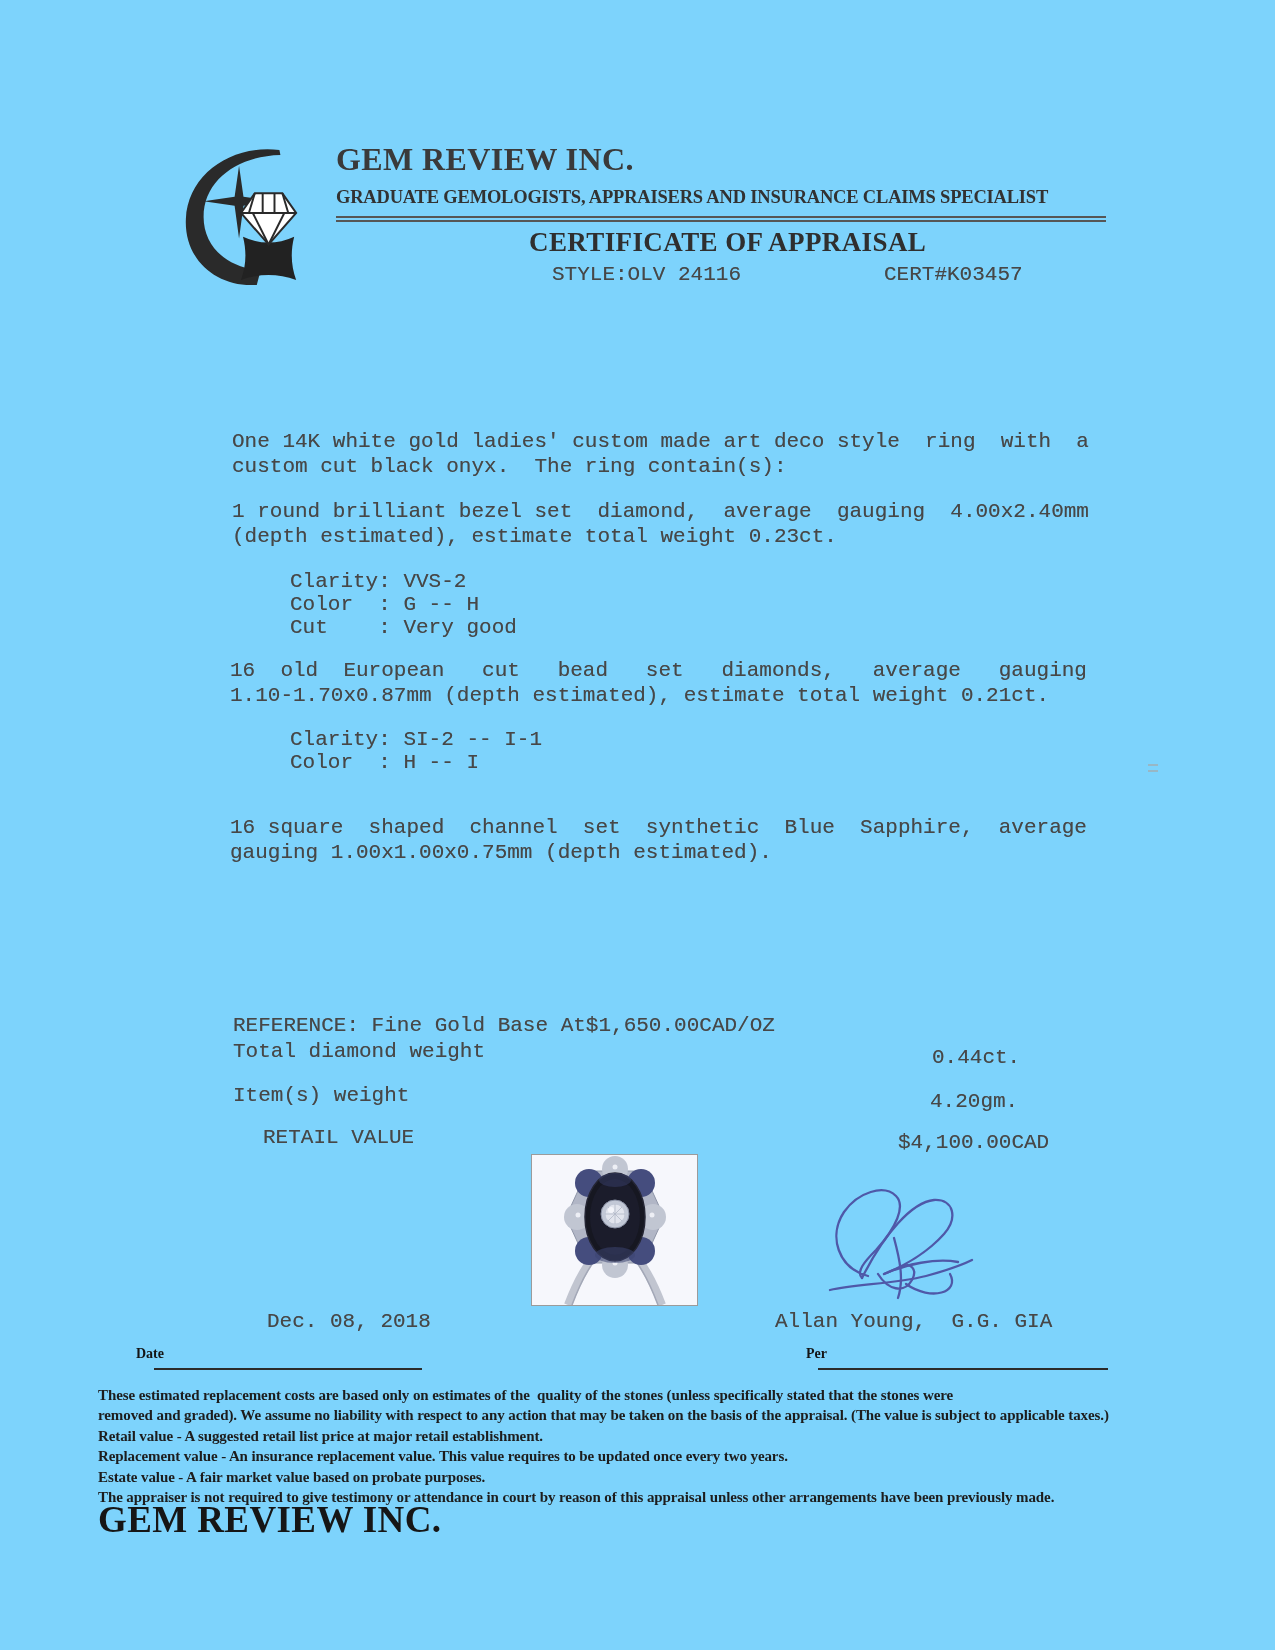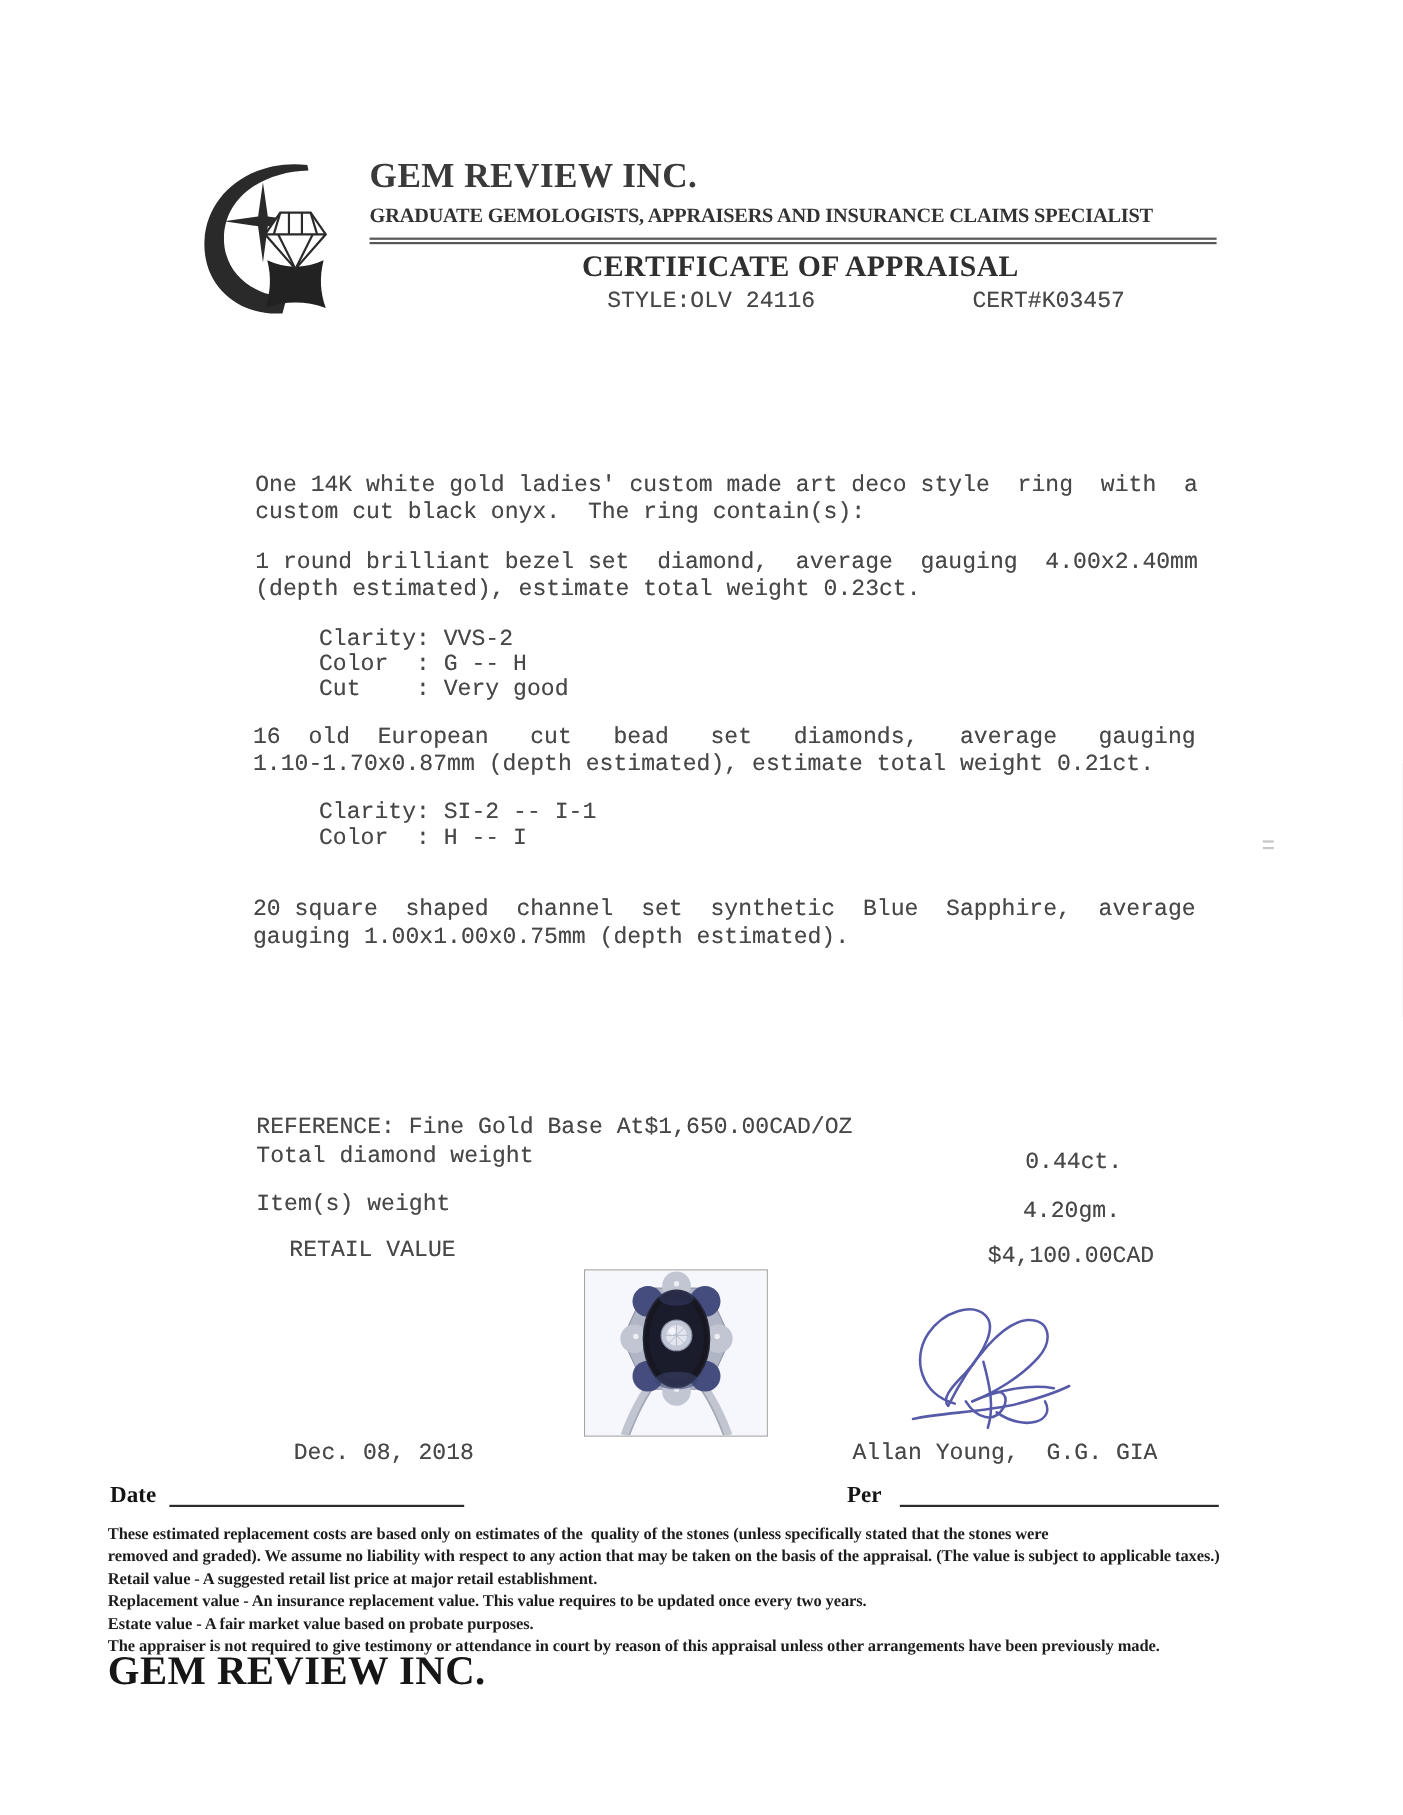--- a/index.html
+++ b/index.html
@@ -1,27 +1,27 @@
 <!DOCTYPE html>
 <html><head>
 <meta charset="utf-8">
 <style>
   html,body{margin:0;padding:0;background:#ededed;}
-  .page{position:relative;width:1275px;height:1650px;margin:0 auto;background:#ffffff;overflow:hidden;
+  .page{position:relative;width:1275px;height:1650px;margin:0 auto;background:#7dd3fc;overflow:hidden;
         font-family:"Liberation Serif","DejaVu Serif",serif;}
   .abs{position:absolute;}
   .mono{font-family:"Liberation Mono","DejaVu Sans Mono",monospace;font-size:21px;line-height:24.5px;
         color:#474747;white-space:pre;text-shadow:0 0 .5px rgba(70,70,70,.5);}
   .mono.tight{line-height:23px;}
   .serifb{font-weight:bold;color:#2e2e2e;}
   .company{font-size:32px;letter-spacing:.4px;color:#3a3a3a;}
   .tagline{font-size:18.5px;letter-spacing:-.2px;color:#323232;white-space:pre;}
   .rule2{height:2px;border-top:2px solid #565656;border-bottom:2px solid #565656;}
   .certtitle{font-size:27px;letter-spacing:.4px;color:#2f2f2f;}
-  .dp-label{font-size:21px;color:#141414;}
+  .dp-label{font-size:14px;color:#141414;margin-left:36px;}
   .uline{height:0;border-bottom:2px solid #2b2b2b;}
   .disc{font-size:15px;line-height:20.4px;color:#1d1d1d;letter-spacing:-.1px;white-space:pre;}
   .footco{font-size:37px;letter-spacing:.4px;color:#161616;}
   .footaddr{font-size:19.5px;letter-spacing:-.2px;color:#161616;margin-left:9px;}
   .photoframe{width:167px;height:152px;border:1px solid #9b9b9b;box-sizing:border-box;background:#fcfcfe;}
   .artifact{background:#a8a8a8;opacity:.65;}
 </style>
 </head>
 <body>
 
@@ -53,21 +53,21 @@
   <div class="abs mono" style="left:232px;top:430px;"><div>One 14K white gold ladies' custom made art deco style  ring  with  a</div><div>custom cut black onyx.  The ring contain(s):</div></div>
 
   <div class="abs mono" style="left:232px;top:500px;"><div>1 round brilliant bezel set  diamond,  average  gauging  4.00x2.40mm</div><div>(depth estimated), estimate total weight 0.23ct.</div></div>
 
   <div class="abs mono tight" style="left:290px;top:570px;"><div>Clarity: VVS-2</div><div>Color  : G -- H</div><div>Cut    : Very good</div></div>
 
   <div class="abs mono" style="left:230px;top:659px;"><div>16  old  European   cut   bead   set   diamonds,   average   gauging</div><div>1.10-1.70x0.87mm (depth estimated), estimate total weight 0.21ct.</div></div>
 
   <div class="abs mono tight" style="left:290px;top:728px;"><div>Clarity: SI-2 -- I-1</div><div>Color  : H -- I</div></div>
 
-  <div class="abs mono" style="left:230px;top:816px;"><div>20 square  shaped  channel  set  synthetic  Blue  Sapphire,  average</div><div>gauging 1.00x1.00x0.75mm (depth estimated).</div></div>
+  <div class="abs mono" style="left:230px;top:816px;"><div>16 square  shaped  channel  set  synthetic  Blue  Sapphire,  average</div><div>gauging 1.00x1.00x0.75mm (depth estimated).</div></div>
 
   <div class="abs" style="left:1148px;top:764px;">
     <div class="artifact" style="width:10px;height:2px;margin-bottom:4px;"></div>
     <div class="artifact" style="width:10px;height:2px;"></div>
   </div>
 
   <div class="abs mono" style="left:233px;top:1014px;">REFERENCE: Fine Gold Base At$1,650.00CAD/OZ</div>
 
   <div class="abs mono" style="left:233px;top:1040px;">Total diamond weight</div>
   <div class="abs mono" style="left:932px;top:1046px;">0.44ct.</div>

